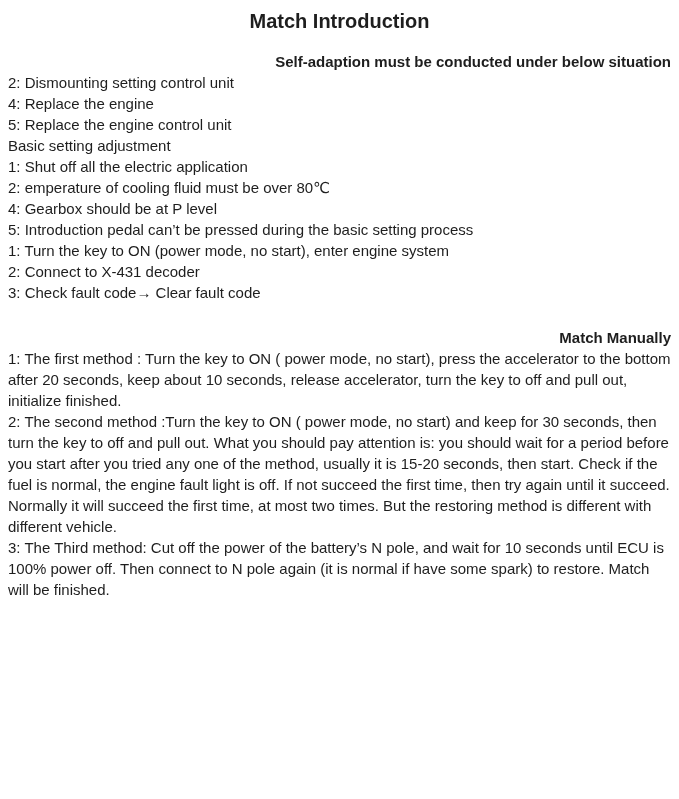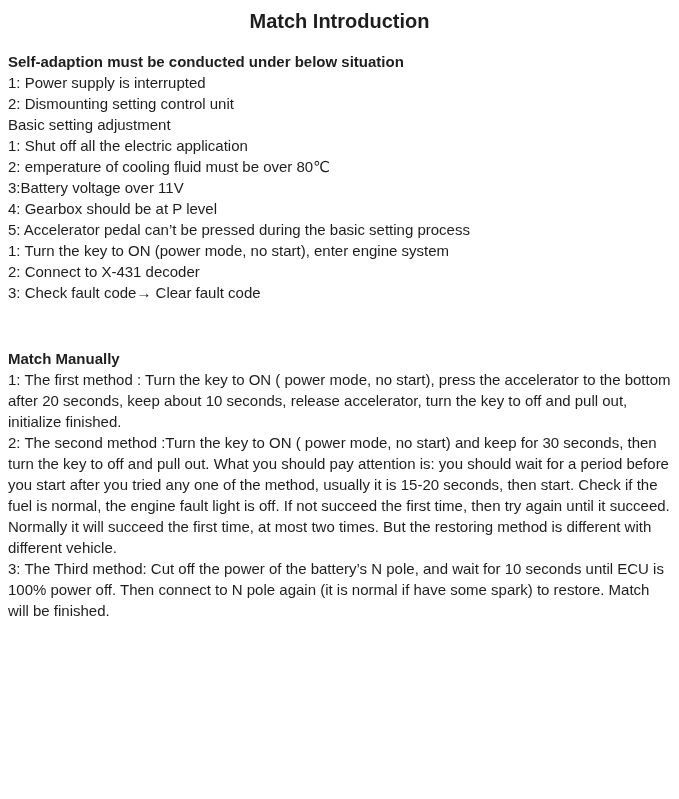--- a/index.html
+++ b/index.html
@@ -25,42 +25,43 @@
     line-height: 26px;
   }
   .line {
     margin: 0;
     font-size: 15px;
     line-height: 21px;
     letter-spacing: 0;
   }
   .bold {
     font-weight: 700;
+    text-align: right;
   }
   .section-gap {
-    margin-top: 45px;
+    margin-top: 24px;
   }
 </style>
 </head>
 <body>
 
 <div class="page">
 
   <h1 class="title">Match Introduction</h1>
 
   <section>
     <p class="line bold">Self-adaption must be conducted under below situation</p>
-    <p class="line">1: Power supply is interrupted</p>
     <p class="line">2: Dismounting setting control unit</p>
+    <p class="line">4: Replace the engine</p>
+    <p class="line">5: Replace the engine control unit</p>
     <p class="line">Basic setting adjustment</p>
     <p class="line">1: Shut off all the electric application</p>
     <p class="line">2: emperature of cooling fluid must be over 80℃</p>
-    <p class="line">3:Battery voltage over 11V</p>
     <p class="line">4: Gearbox should be at P level</p>
-    <p class="line">5: Accelerator pedal can’t be pressed during the basic setting process</p>
+    <p class="line">5: Introduction pedal can’t be pressed during the basic setting process</p>
     <p class="line">1: Turn the key to ON (power mode, no start), enter engine system</p>
     <p class="line">2: Connect to X-431 decoder</p>
     <p class="line">3: Check fault code→ Clear fault code</p>
   </section>
 
   <section class="section-gap">
     <p class="line bold">Match Manually</p>
     <p class="line">1: The first method : Turn the key to ON ( power mode, no start), press the accelerator to the bottom after 20 seconds, keep about 10 seconds, release accelerator, turn the key to off and pull out, initialize finished.</p>
     <p class="line">2: The second method :Turn the key to ON ( power mode, no start) and keep for 30 seconds, then turn the key to off and pull out. What you should pay attention is: you should wait for a period before you start after you tried any one of the method, usually it is 15-20 seconds, then start. Check if the fuel is normal, the engine fault light is off. If not succeed the first time, then try again until it succeed. Normally it will succeed the first time, at most two times. But the restoring method is different with different vehicle.</p>
     <p class="line">3: The Third method: Cut off the power of the battery’s N pole, and wait for 10 seconds until ECU is 100% power off. Then connect to N pole again (it is normal if have some spark) to restore. Match will be finished.</p>

